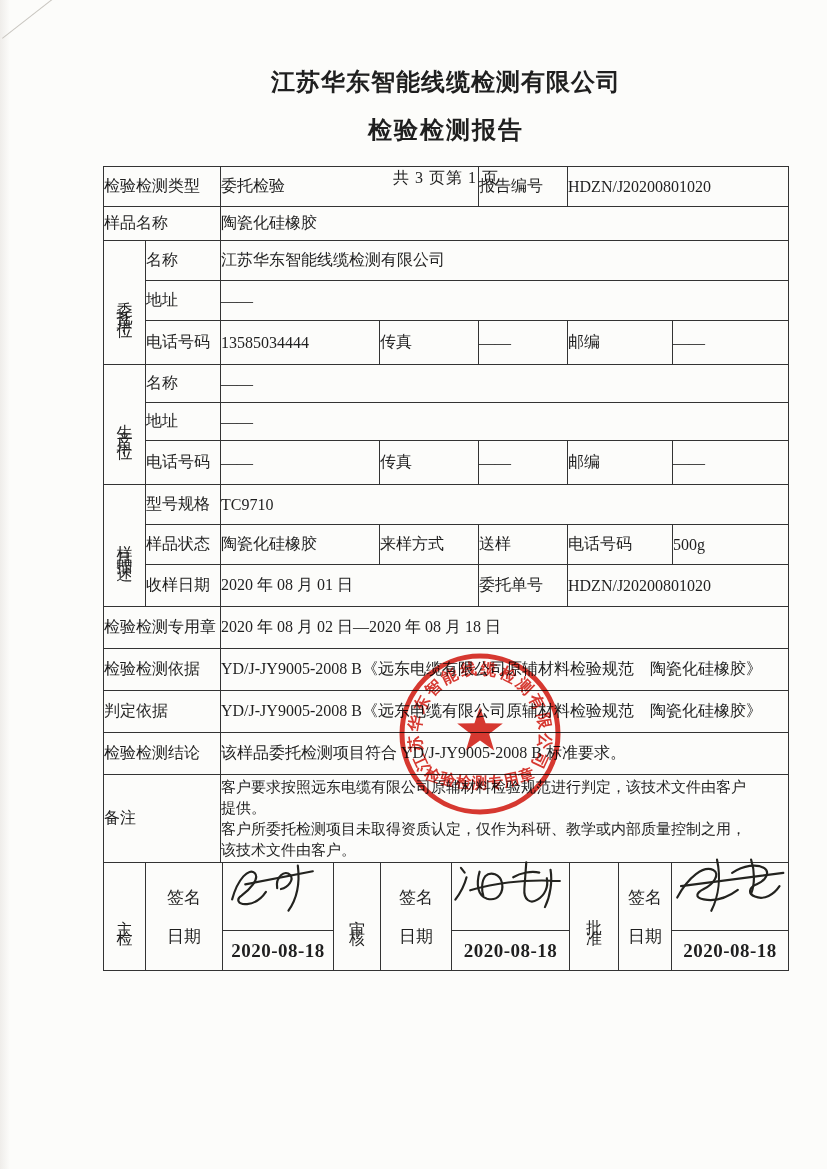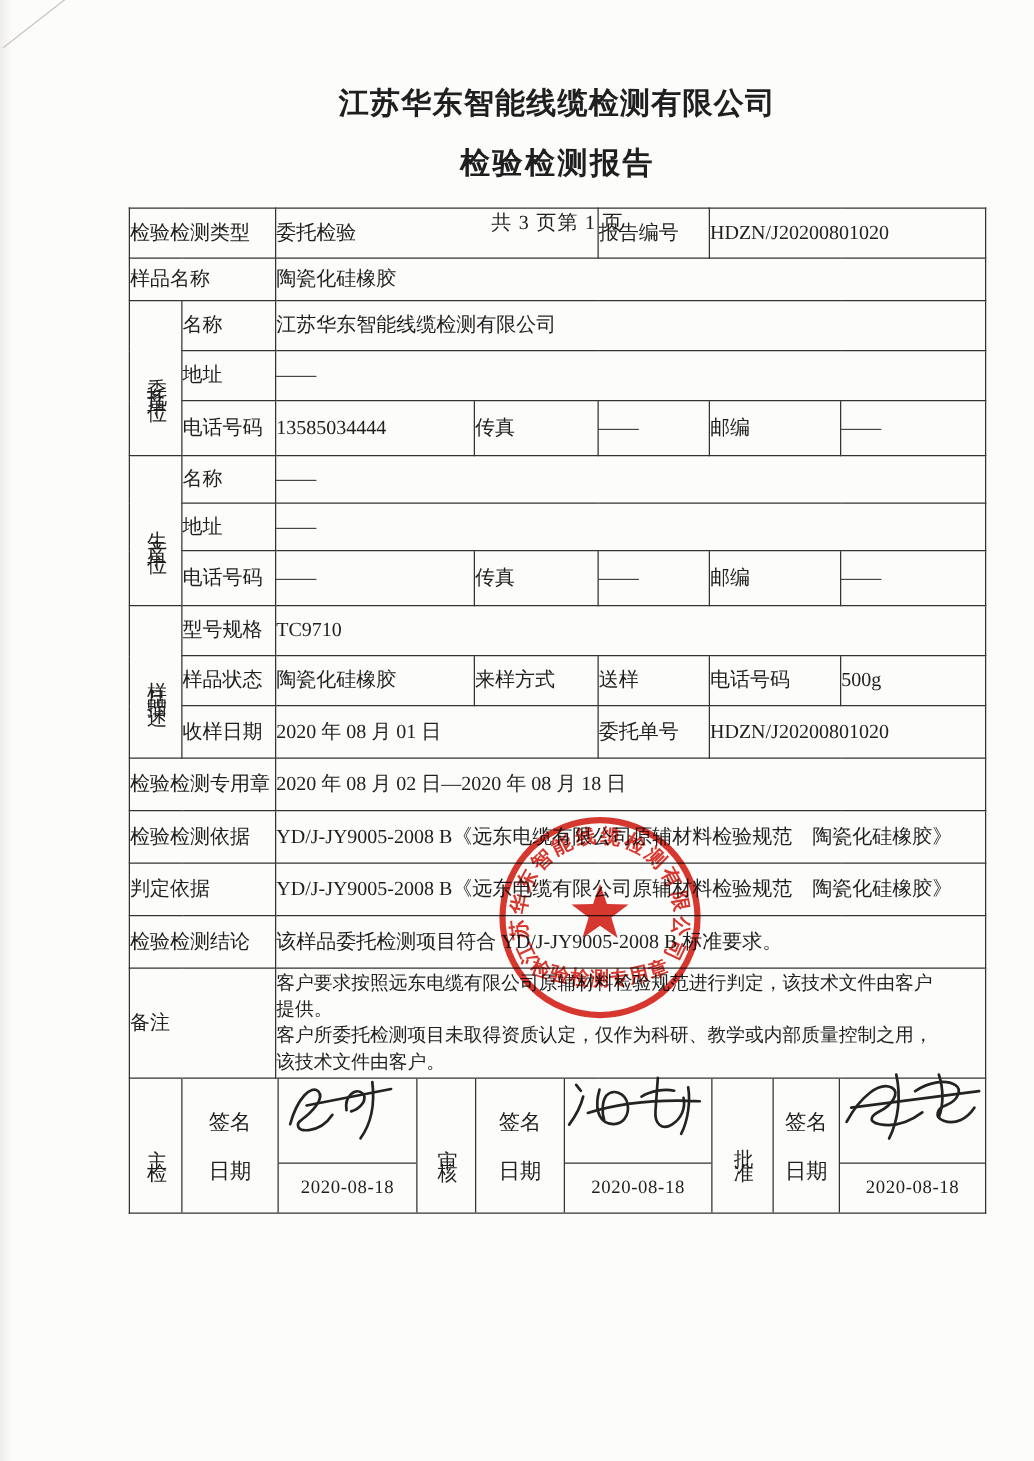--- a/index.html
+++ b/index.html
@@ -47,21 +47,21 @@
     display:flex;width:686px;box-sizing:border-box;
     border:1.5px solid #333;border-top:none;height:108px;
   }
   .sigrow .c{box-sizing:border-box;border-right:1.5px solid #333;height:100%;}
   .sigrow .c:last-child{border-right:none;}
   .rolecell{display:flex;align-items:center;justify-content:center;}
   .signlabel{display:flex;flex-direction:column;align-items:center;justify-content:center;gap:16px;font-size:17px;}
   .sigcell{display:flex;flex-direction:column;}
   .sigarea{height:67px;position:relative;}
   .sigdate{flex:1;border-top:1.5px solid #333;display:flex;align-items:center;justify-content:center;
-    font-size:15px;letter-spacing:.5px;}
+    font-size:19px;letter-spacing:.5px;font-weight:bold;}
   .sigsvg{position:absolute;overflow:visible;}
   .sigsvg path{fill:none;stroke:#23231f;stroke-width:2.3;stroke-linecap:round;stroke-linejoin:round;}
 
   
   .stamp{position:absolute;left:385px;top:639px;pointer-events:none;
     mix-blend-mode:multiply;opacity:.92;}
   .stamp-ring-text{font-size:16px;font-weight:bold;letter-spacing:2.5px;
     font-family:"Liberation Serif","DejaVu Serif",serif;}
   .stamp-banner-text{font-size:15.5px;font-weight:bold;letter-spacing:1px;
     font-family:"Liberation Serif","DejaVu Serif",serif;}

